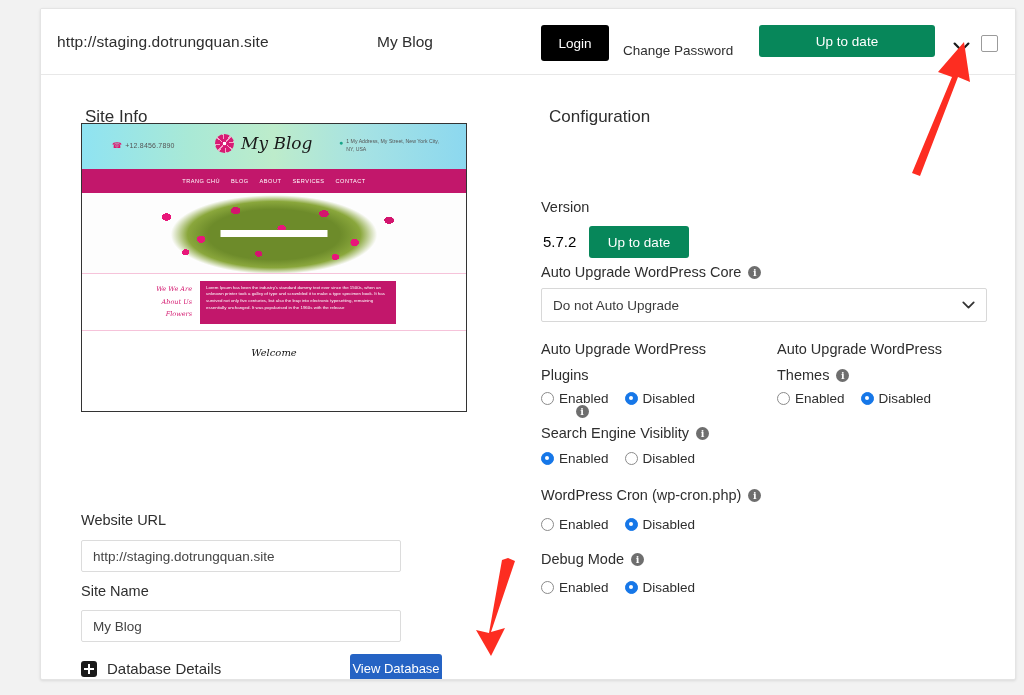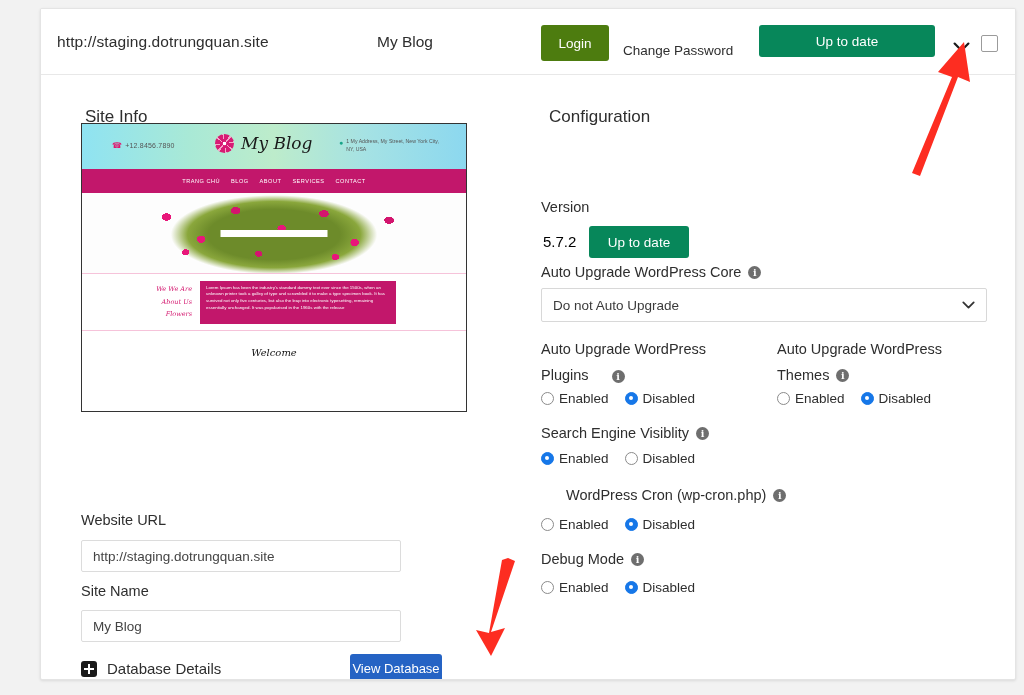--- a/index.html
+++ b/index.html
@@ -35,21 +35,21 @@
     position: absolute; left: 16px; top: 24px;
     font-size: 15.5px; color: #2e2e2e; letter-spacing: .1px;
   }
   .hdr-title {
     position: absolute; left: 336px; top: 24px;
     font-size: 15.5px; color: #2e2e2e;
   }
   .btn-login {
     position: absolute; left: 500px; top: 16px;
     width: 68px; height: 36px;
-    background: #4d7c0f; color: #fff;
+    background: #000000; color: #fff;
     border: none; border-radius: 3px;
     font-size: 13.5px; font-family: inherit;
     cursor: pointer;
     display: flex; align-items: center; justify-content: center;
   }
   .link-chpwd {
     position: absolute; left: 582px; top: 34px;
     font-size: 13.5px; color: #2e2e2e; cursor: pointer;
   }
   .btn-uptodate-hdr {
@@ -406,21 +406,21 @@
           <span>Do not Auto Upgrade</span>
           <span class="caret">
             <svg width="13" height="9" viewBox="0 0 13 9" aria-hidden="true">
               <path d="M1.3 1.4 L6.5 6.6 L11.7 1.4" fill="none" stroke="#333" stroke-width="1.8" stroke-linecap="round" stroke-linejoin="round"></path>
             </svg>
           </span>
         </div>
 
         <div class="cfg-label" style="left:4px; top:265px; width:210px; flex-wrap:wrap;">
           <span class="txt">Auto Upgrade WordPress</span>
-          <span style="display:flex;align-items:center;gap:23px;">
+          <span style="display:flex;align-items:flex-end;gap:17px;flex-direction:column;">
             <span class="txt">Plugins</span>
             <span class="info-i">i</span>
           </span>
         </div>
         <div class="radio-row" style="left:4px; top:316px;">
           <span class="radio-opt">
             <span class="rb"></span>
             <span>Enabled</span>
           </span>
           <span class="radio-opt">
@@ -455,21 +455,21 @@
           <span class="radio-opt">
             <span class="rb on"></span>
             <span>Enabled</span>
           </span>
           <span class="radio-opt">
             <span class="rb"></span>
             <span>Disabled</span>
           </span>
         </div>
 
-        <div class="cfg-label" style="left:4px; top:411px;margin-left:25px;">
+        <div class="cfg-label" style="left:4px; top:411px;">
           <span class="txt">WordPress Cron (wp-cron.php)</span>
           <span class="info-i">i</span>
         </div>
         <div class="radio-row" style="left:4px; top:442px;">
           <span class="radio-opt">
             <span class="rb"></span>
             <span>Enabled</span>
           </span>
           <span class="radio-opt">
             <span class="rb on"></span>

